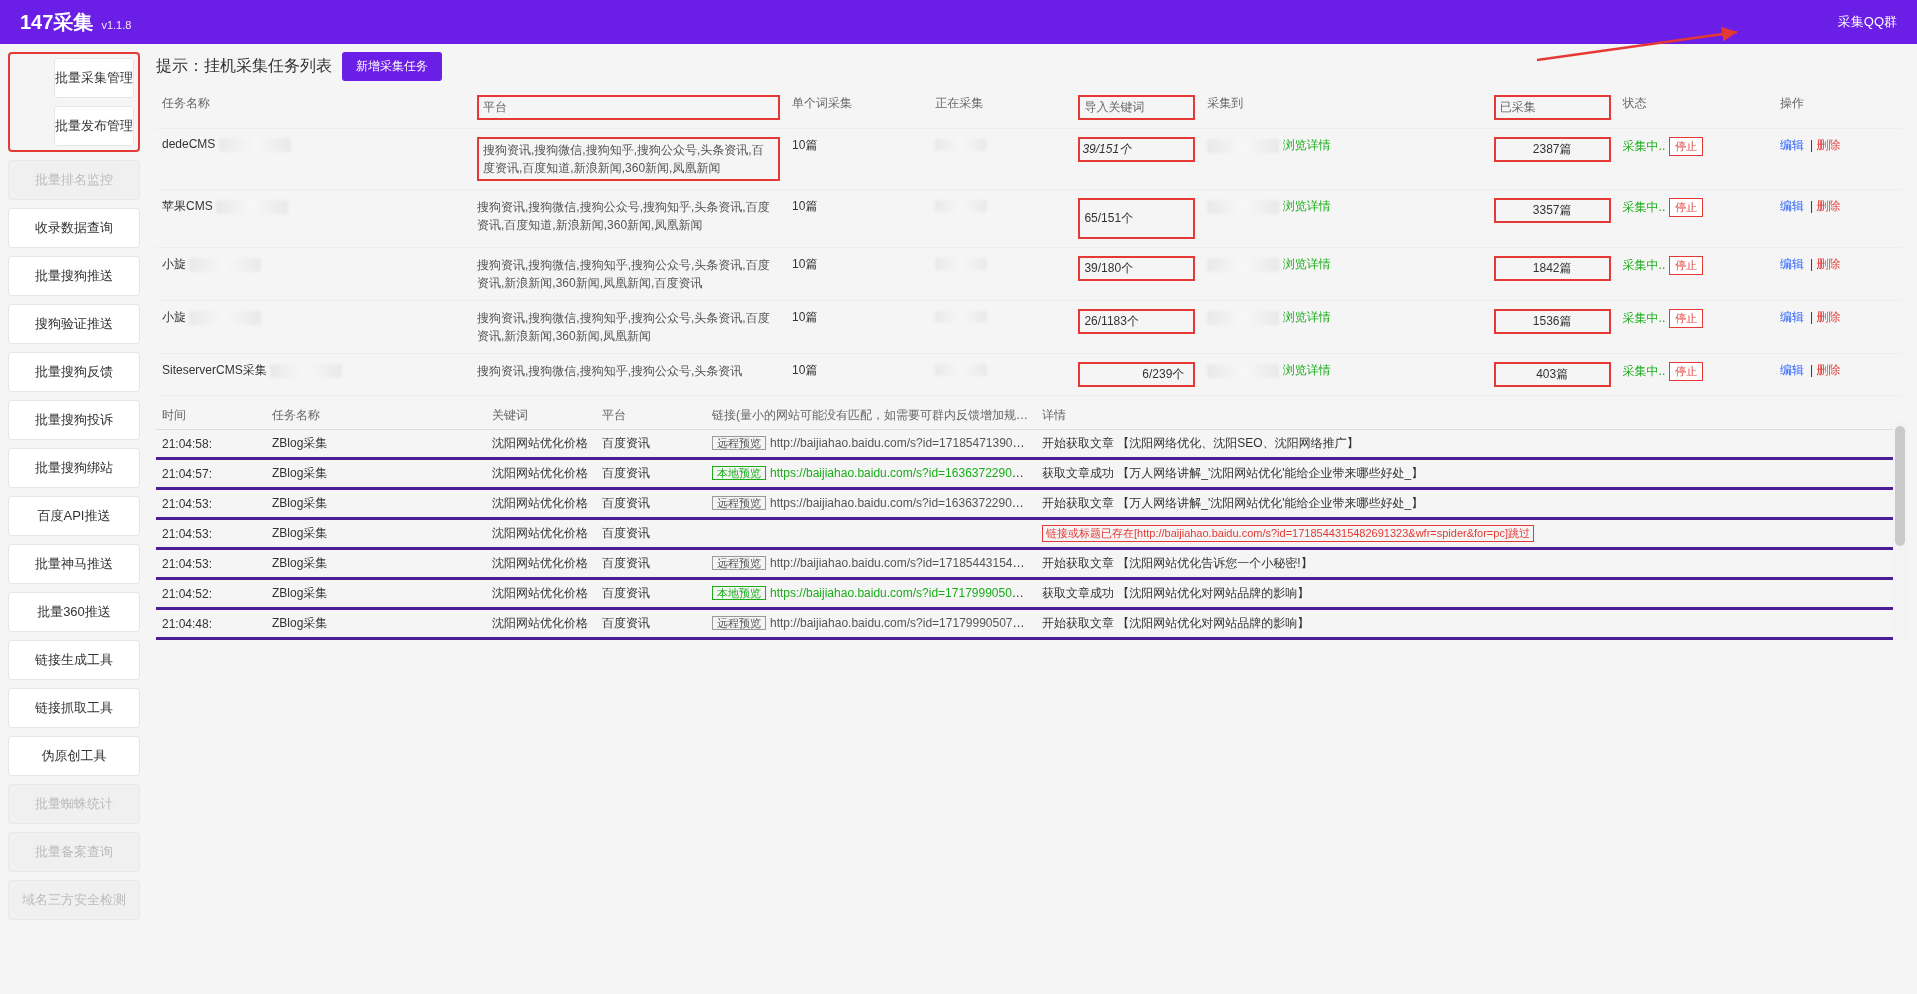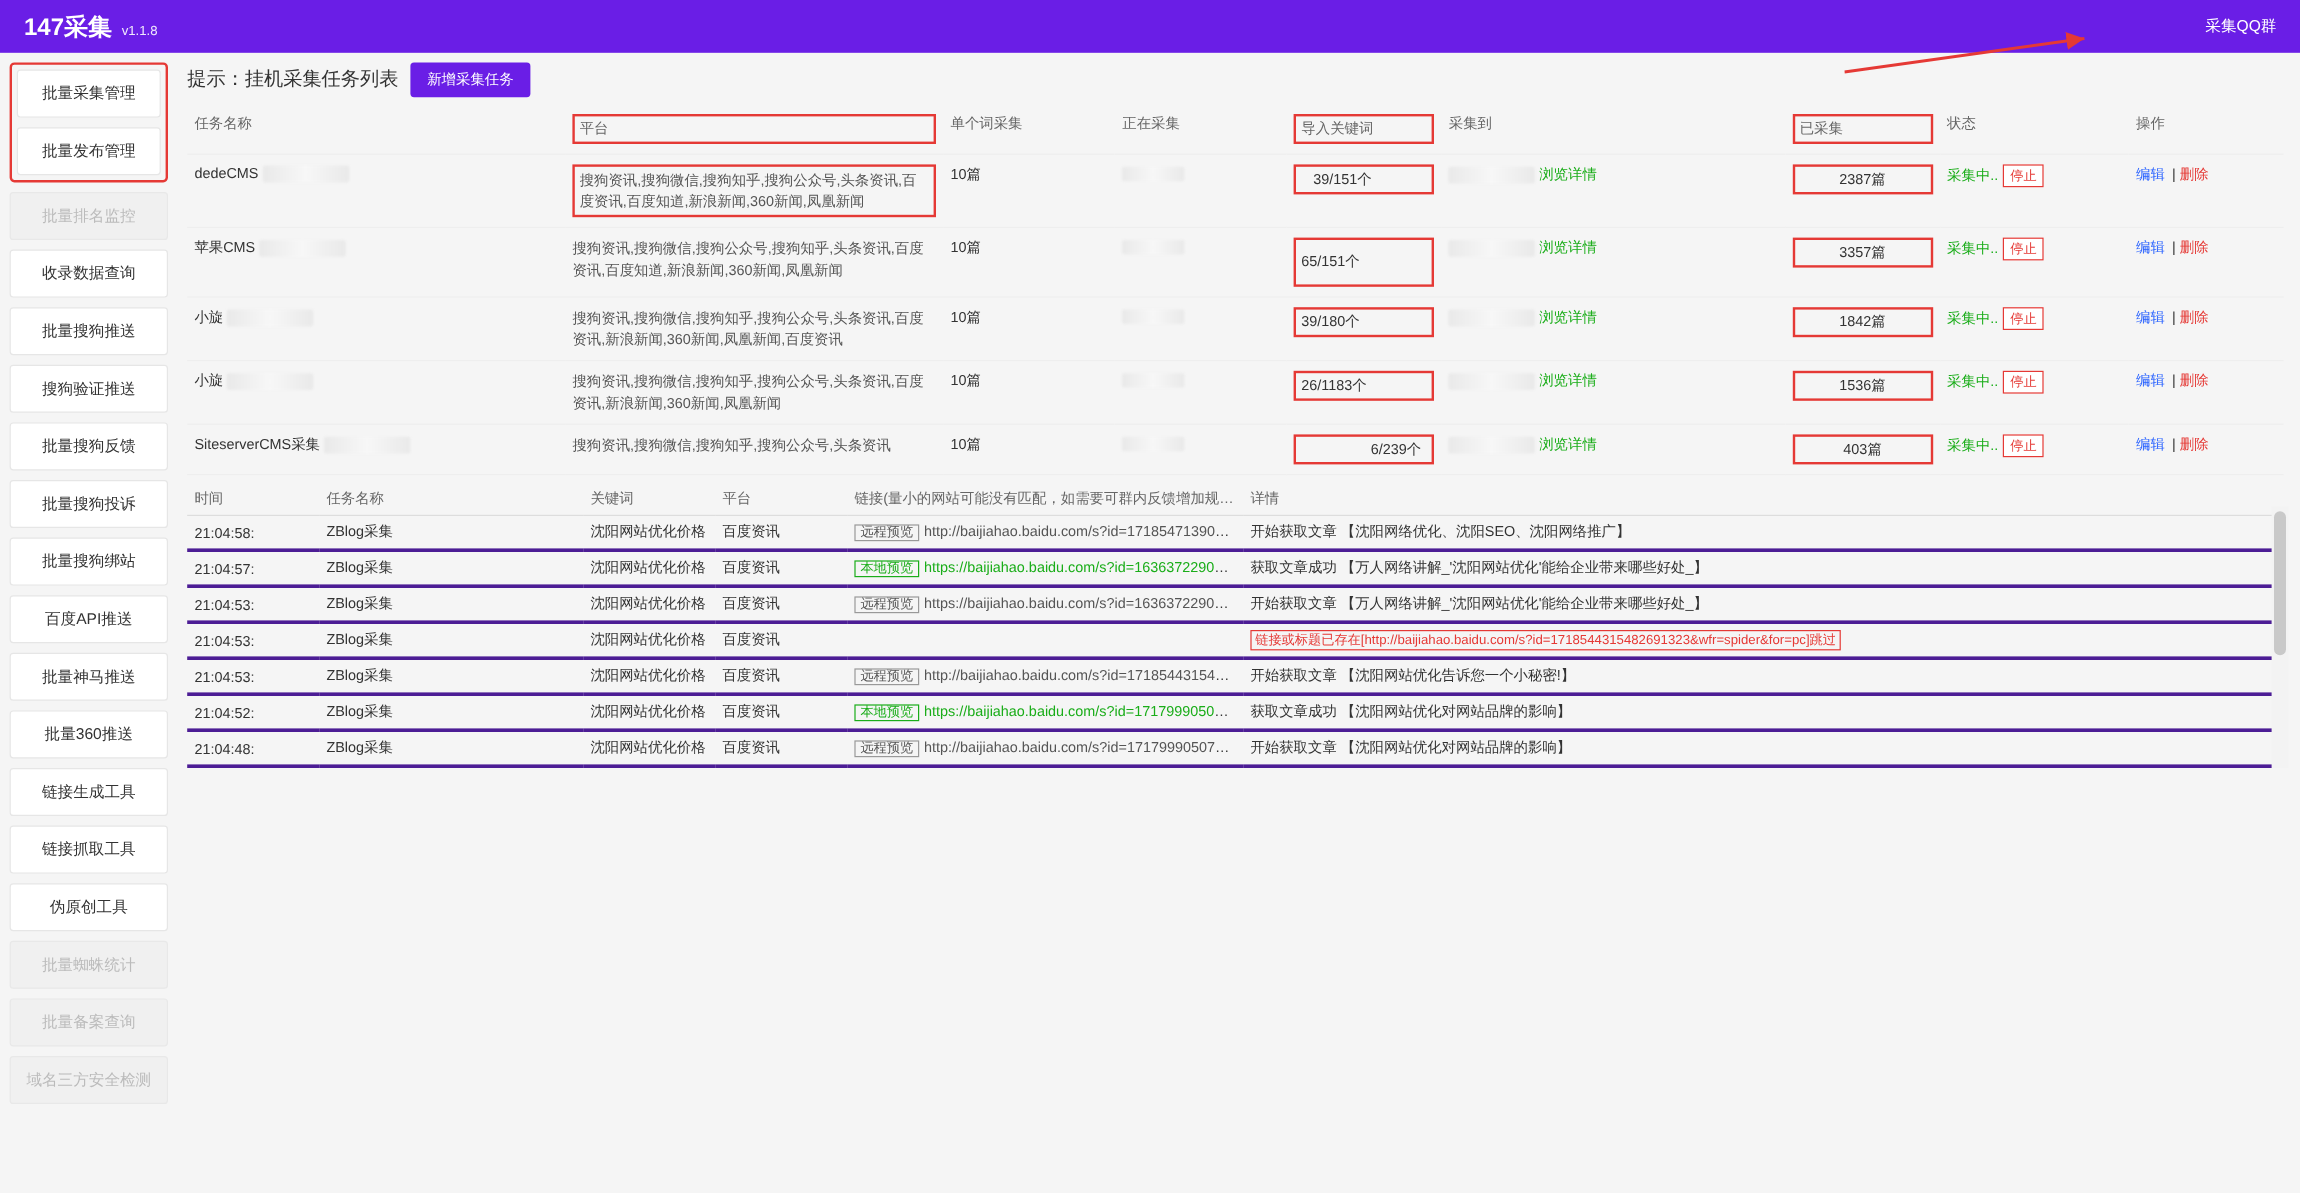--- a/index.html
+++ b/index.html
@@ -38,20 +38,21 @@
   cursor: pointer;
 }
 .side-btn.disabled { background: #f0f0f0; color: #bbb; border-color: #e8e8e8; }
 .side-group-hl {
   border: 2px solid #e53935;
   border-radius: 4px;
   padding: 4px;
   display: flex;
   flex-direction: column;
   gap: 8px;
+  align-items: flex-end;
 }
 
 .main { flex: 1; padding: 8px 14px 0 8px; position: relative; }
 
 .toolbar {
   display: flex;
   justify-content: space-between;
   margin-bottom: 6px;
 }
 .toolbar-left { display: flex; align-items: center; gap: 10px; }
@@ -227,21 +228,21 @@
       </thead>
       <tbody id="task-body">
           <tr>
             <td>dedeCMS <span class="blur-box"></span></td>
             <td class="platform-cell">
               <span class="col-hl" style="display:block;padding:4px 6px;">搜狗资讯,搜狗微信,搜狗知乎,搜狗公众号,头条资讯,百度资讯,百度知道,新浪新闻,360新闻,凤凰新闻</span>
             </td>
             <td>10篇</td>
             <td><span class="blur-box sm"></span></td>
             <td>
-              <span class="col-hl" style="display:block;padding:4px 16px;">39/151个</span>
+              <span class="col-hl" style="display:block;padding:4px 4px;font-style:italic;">39/151个</span>
             </td>
             <td><span class="blur-box"></span> <span class="link-green">浏览详情</span></td>
             <td>
               <span class="col-hl" style="display:block;padding:4px 6px;text-align:center;">2387篇</span>
             </td>
             <td><span class="status-running">采集中..</span><button class="btn-pause">停止</button></td>
             <td><span class="op-edit">编辑</span>| <span class="op-del">删除</span></td>
           </tr>
           <tr>
             <td>苹果CMS <span class="blur-box"></span></td>

